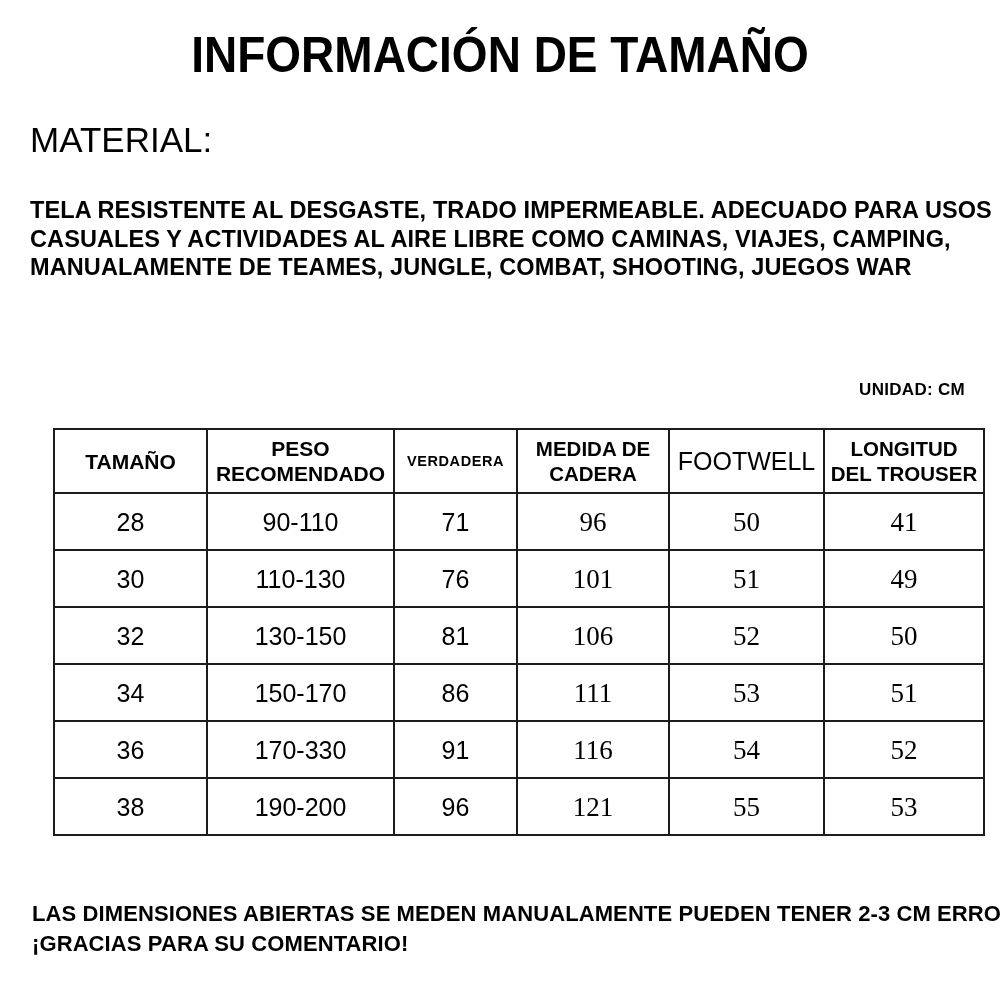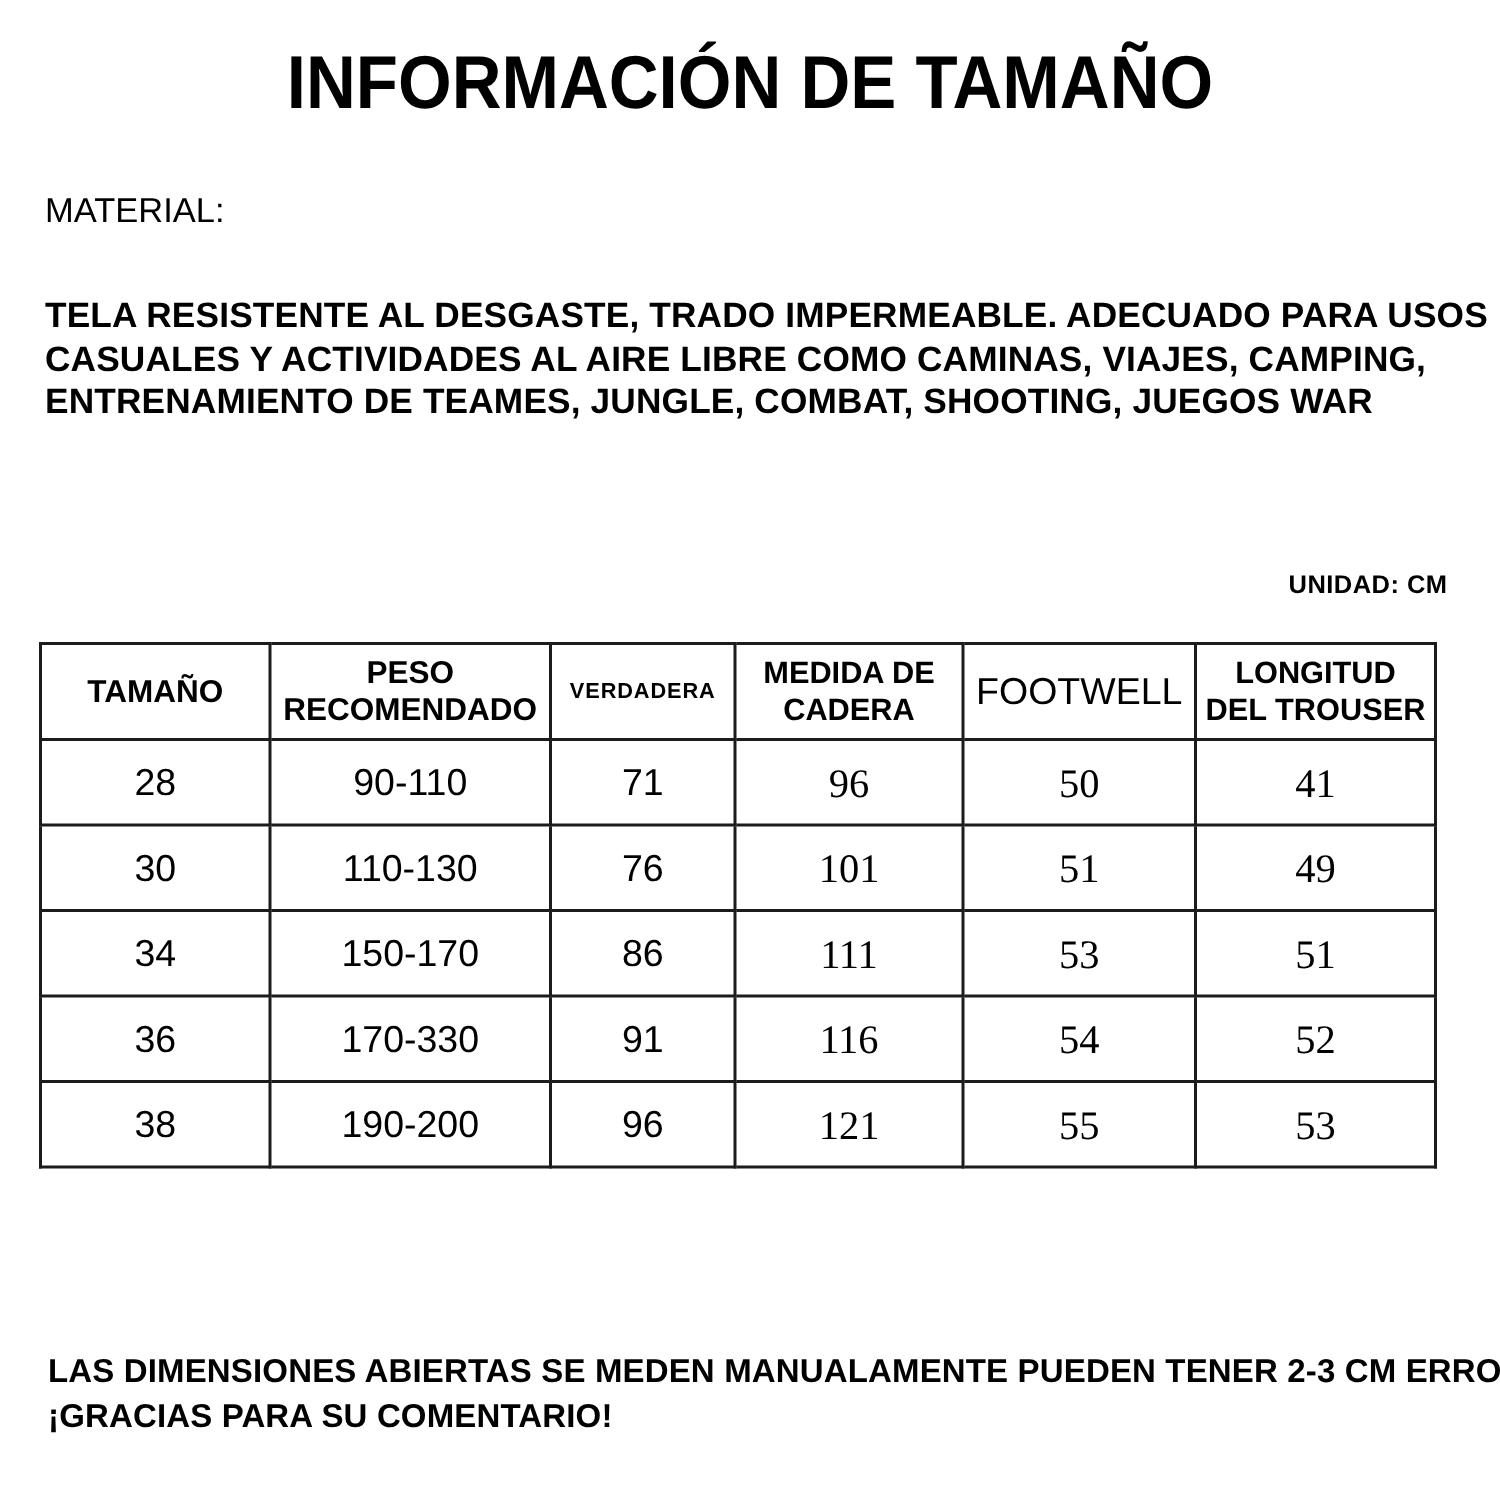--- a/index.html
+++ b/index.html
@@ -33,21 +33,21 @@
     white-space: nowrap;
   }
 
   
   .material-label {
     position: absolute;
     left: 30px;
     top: 119px;
     font-family: "Liberation Sans", sans-serif;
     font-weight: normal;
-    font-size: 23px;
+    font-size: 35px;
     line-height: 42px;
     white-space: nowrap;
   }
 
   
   .material-desc {
     position: absolute;
     left: 30px;
     top: 196px;
     width: 920px;
@@ -68,21 +68,21 @@
     font-weight: bold;
     font-size: 17px;
     line-height: 25px;
     letter-spacing: 0.3px;
     white-space: nowrap;
   }
 
   
   .size-table {
     position: absolute;
-    left: 26px;
+    left: 53px;
     top: 428px;
     width: 930px;
     border-collapse: collapse;
     table-layout: fixed;
     border-radius: 28px;
   }
   .size-table td {
     border: 2px solid #1c1c1c;
     padding: 0;
     text-align: center;
@@ -160,21 +160,21 @@
 </head>
 <body>
 
 <div class="title">INFORMACIÓN DE TAMAÑO</div>
 
 <div class="material-label">MATERIAL:</div>
 
 <div class="material-desc">
   <span class="line">TELA RESISTENTE AL DESGASTE, TRADO IMPERMEABLE. ADECUADO PARA USOS</span>
   <span class="line">CASUALES Y ACTIVIDADES AL AIRE LIBRE COMO CAMINAS, VIAJES, CAMPING,</span>
-  <span class="line">ENTRENAMIENTO DE TEAMES, JUNGLE, COMBAT, SHOOTING, JUEGOS WAR</span>
+  <span class="line">MANUALAMENTE DE TEAMES, JUNGLE, COMBAT, SHOOTING, JUEGOS WAR</span>
 </div>
 
 <div class="unit-note">UNIDAD: CM</div>
 
 <table class="size-table">
   <colgroup>
     <col class="col-1">
       <col class="col-2">
       <col class="col-3">
     <col class="col-4">
@@ -217,20 +217,28 @@
 
     <tr class="body-row">
       <td class="d-sans">30</td>
       <td class="d-sans">110-130</td>
       <td class="d-sans">76</td>
       <td class="d-serif">101</td>
       <td class="d-serif">51</td>
       <td class="d-serif">49</td>
     </tr>
 
+    <tr class="body-row">
+      <td class="d-sans">32</td>
+      <td class="d-sans">130-150</td>
+      <td class="d-sans">81</td>
+      <td class="d-serif">106</td>
+      <td class="d-serif">52</td>
+      <td class="d-serif">50</td>
+    </tr>
 
     <tr class="body-row">
       <td class="d-sans">34</td>
       <td class="d-sans">150-170</td>
       <td class="d-sans">86</td>
       <td class="d-serif">111</td>
       <td class="d-serif">53</td>
       <td class="d-serif">51</td>
     </tr>
 

